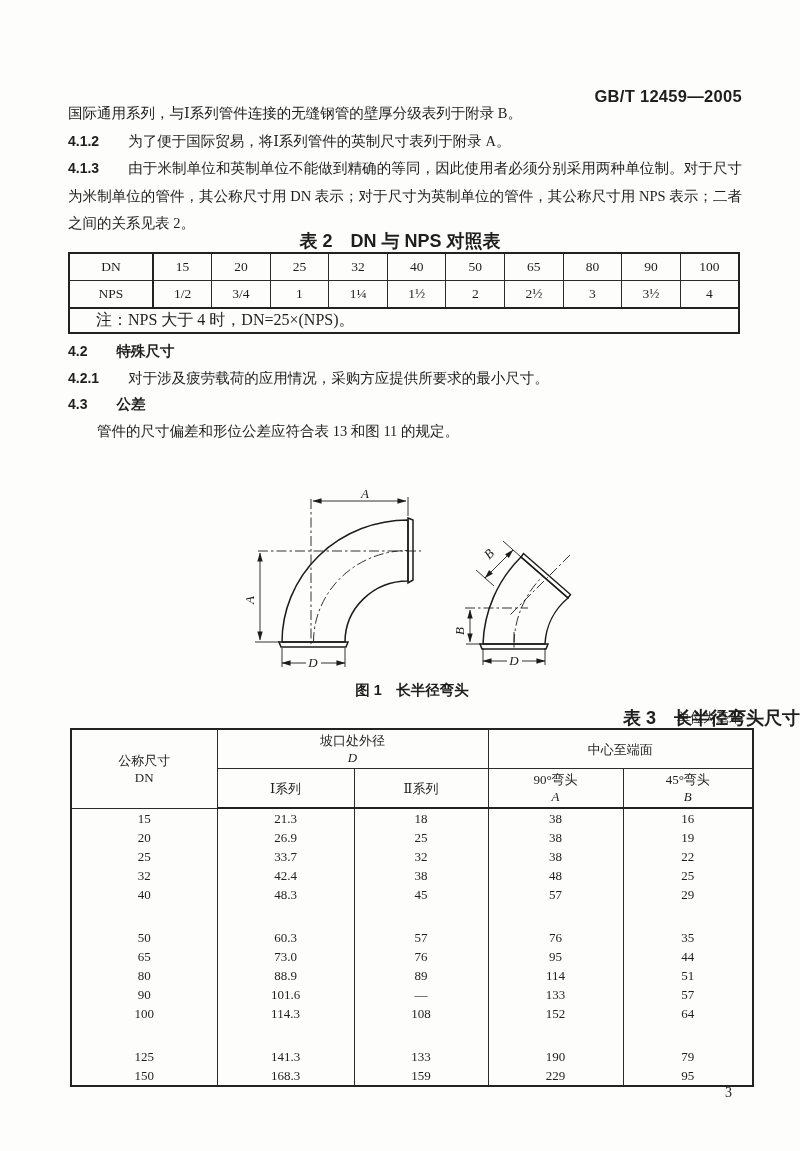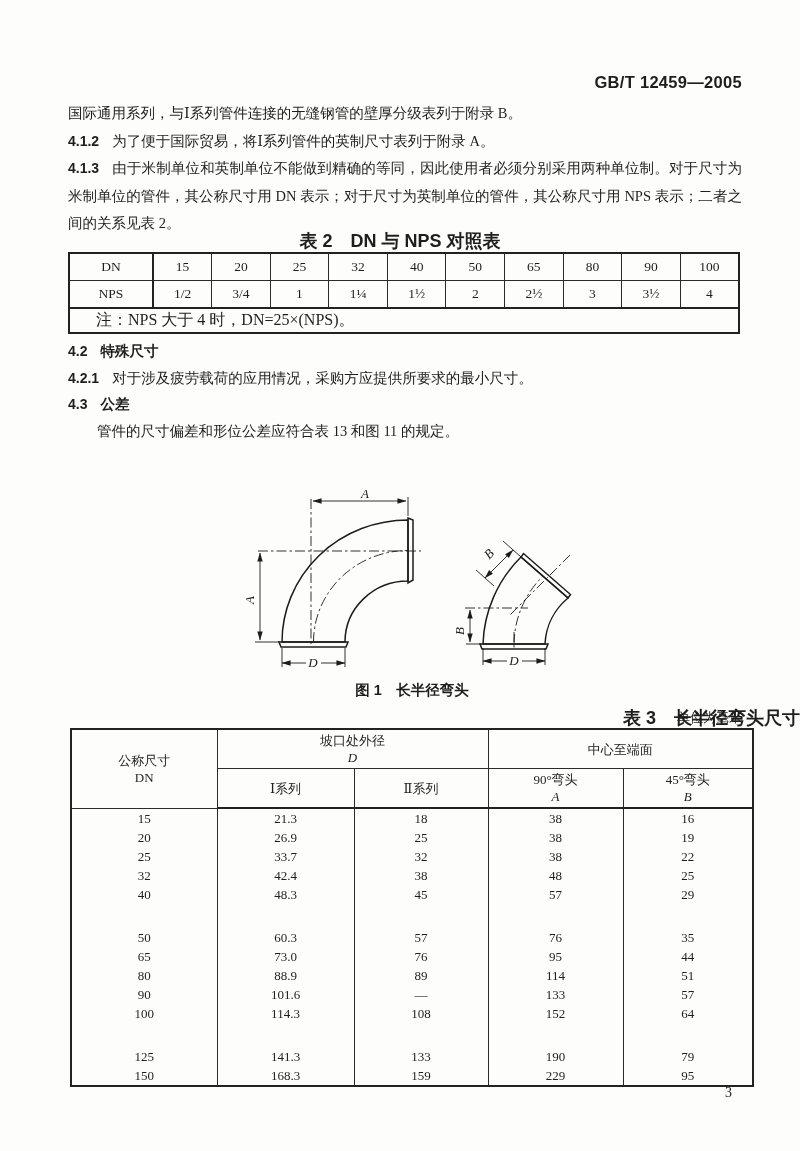--- a/index.html
+++ b/index.html
@@ -2,31 +2,31 @@
 <html><head>
 <meta charset="utf-8">
 <style>
   html,body { margin:0; padding:0; background:#e8e8e8; }
   .page {
     position:relative; width:800px; height:1151px; margin:0 auto;
     background:#fdfdfc; color:#1e1e1e; overflow:hidden;
     font-family:"Liberation Serif","DejaVu Serif",serif;
   }
   .hdr {
-    position:absolute; top:73px; right:58px;
+    position:absolute; top:87px; right:58px;
     font-family:"Liberation Sans","DejaVu Sans",sans-serif;
     font-weight:bold; font-size:16.5px; letter-spacing:.3px;
   }
   .flow { position:absolute; left:68px; width:674px; text-align:justify; font-size:14.5px; }
   .flow p { margin:0; }
   .flow1 { top:100px; line-height:27.5px; }
   .flow2 { top:338px; line-height:26.5px; }
   .cnum {
     font-family:"Liberation Sans","DejaVu Sans",sans-serif;
-    font-weight:bold; font-size:14px; margin-right:13px;
+    font-weight:bold; font-size:14px; margin-right:29px;
   }
   .ht { font-family:"Liberation Sans","DejaVu Sans",sans-serif; font-weight:bold; }
   .indent { text-indent:2em; }
 
   .tbl-title {
     position:absolute; left:0; width:100%; text-align:center;
     font-family:"Liberation Sans","DejaVu Sans",sans-serif;
     font-weight:bold; font-size:18px;
   }
   .t2title { top:229px; }

